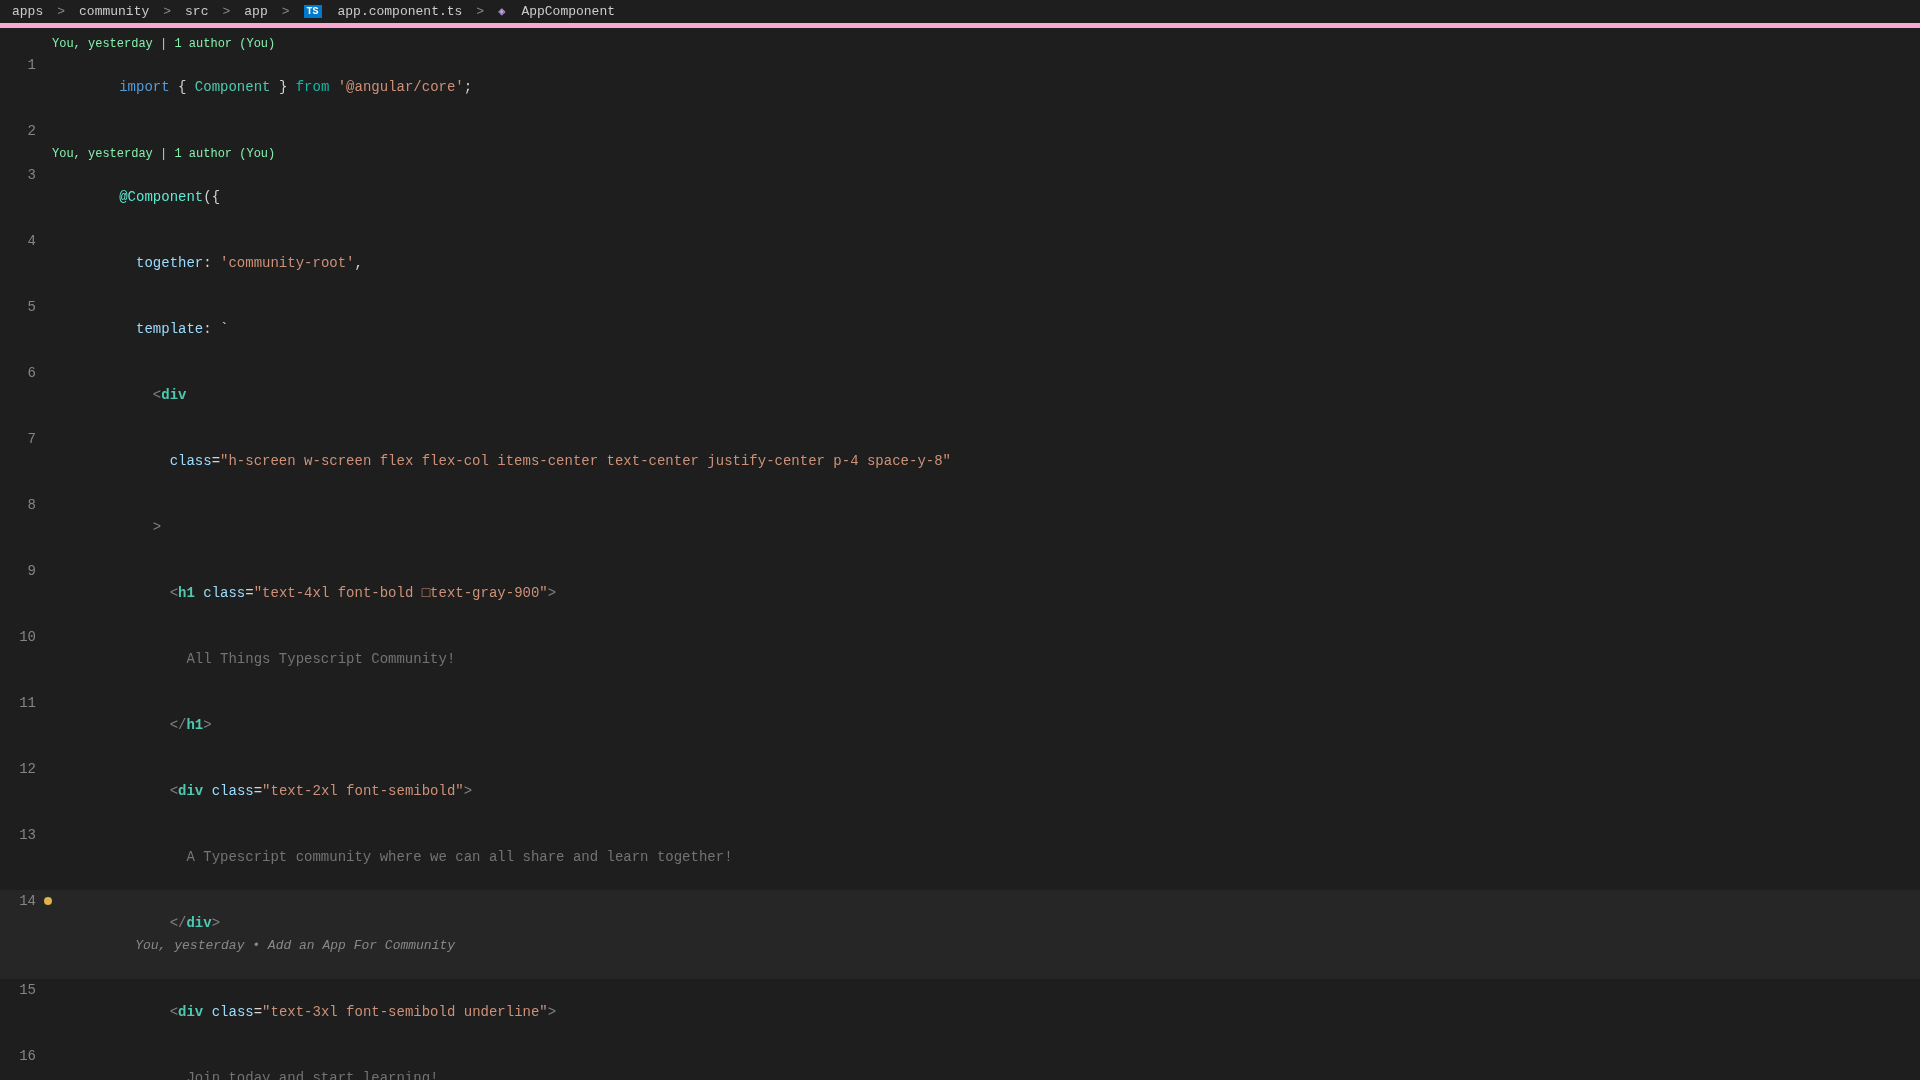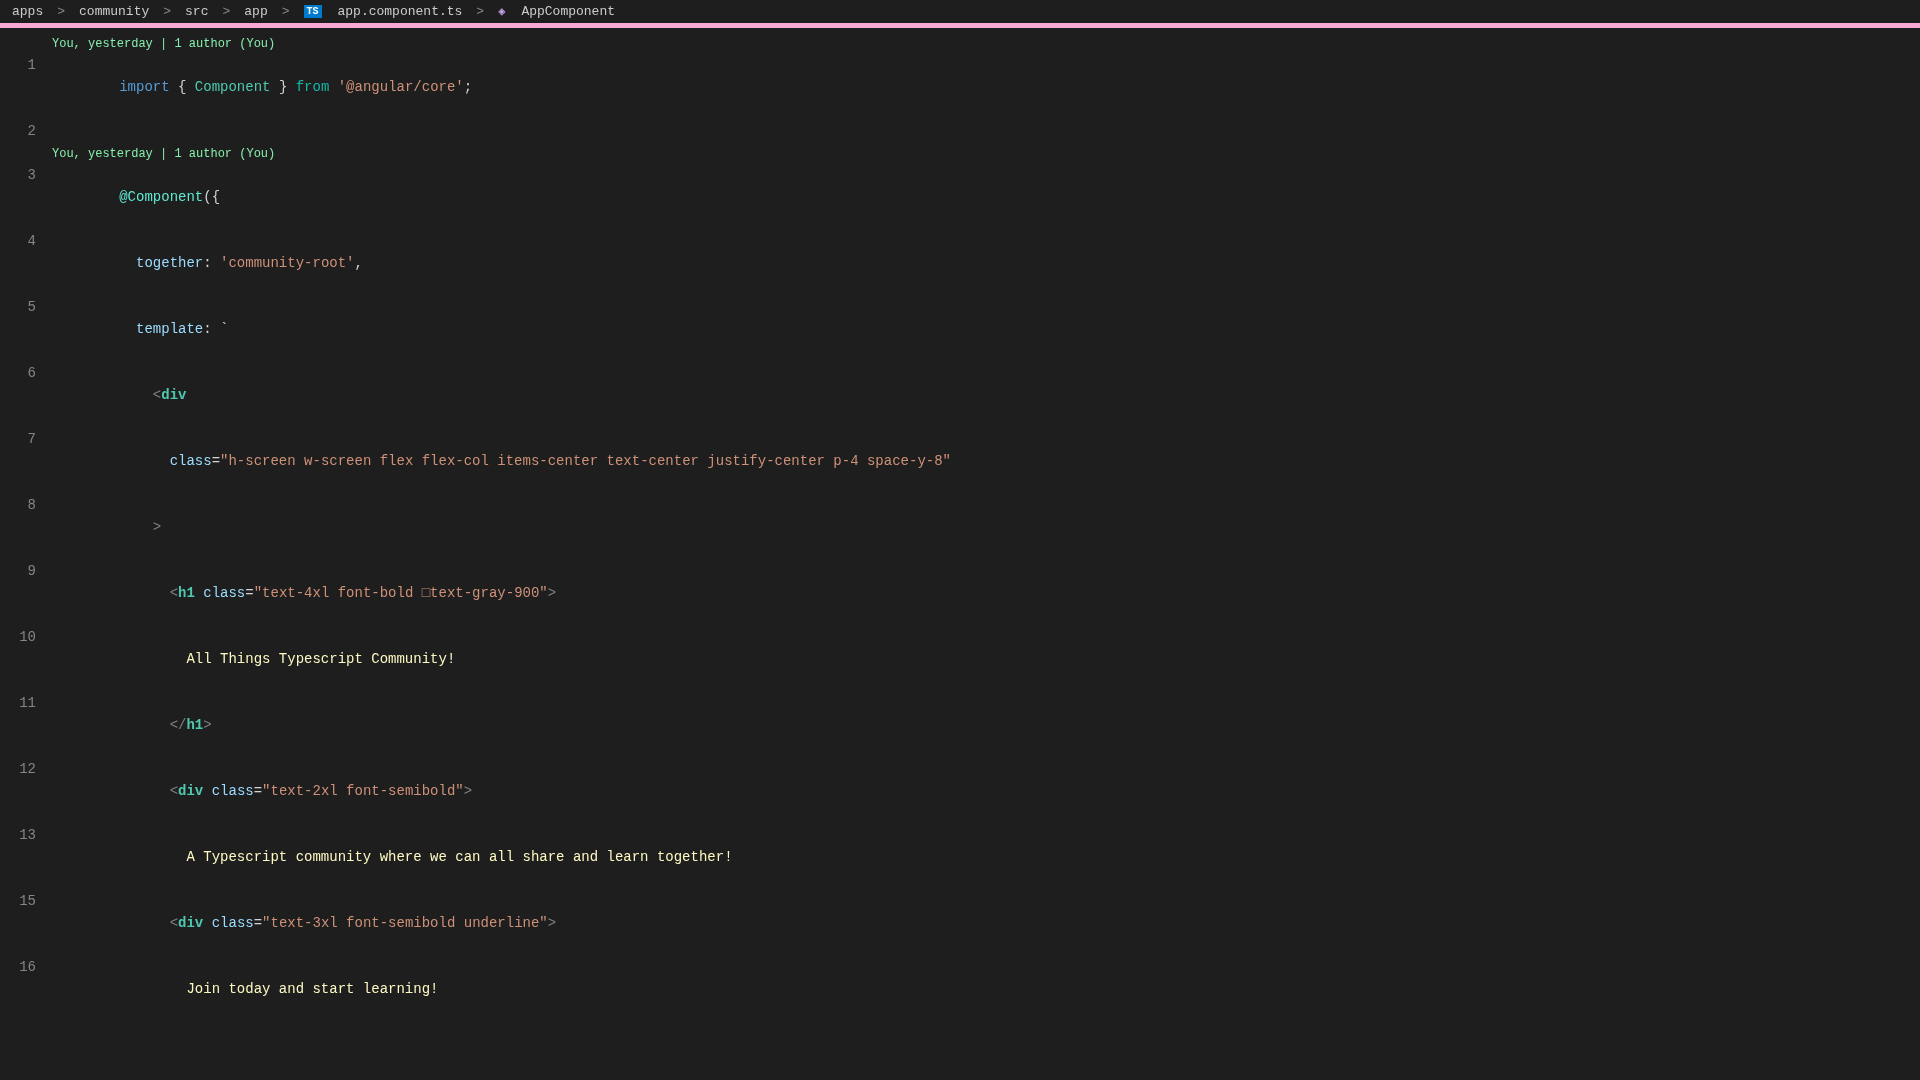--- a/index.html
+++ b/index.html
@@ -91,21 +91,21 @@
     .kw-from { color: #14b8a6; }
     .decorator { color: #5eead4; }
     .string { color: #ce9178; }
     .tag { color: #4ec9b0; font-weight: bold; }
     .tag-angle { color: #808080; }
     .attr-name { color: #9cdcfe; }
     .attr-value { color: #ce9178; }
     .punctuation { color: #d4d4d4; }
     .class-name { color: #4ec9b0; }
     .property { color: #9cdcfe; }
-    .text-content { color: #fef9c3; margin-top: 39px; }
+    .text-content { color: #737373; margin-top: 39px; }
 
     
     .blame-dot {
       width: 8px;
       height: 8px;
       border-radius: 50%;
       background: #ddb44a;
       position: absolute;
       left: 44px;
       top: 7px;
@@ -240,20 +240,28 @@
       </div>
     </div>
 
     <div class="line">
       <div class="line-number">13</div>
       <div class="line-content">
         <span>&nbsp;&nbsp;&nbsp;&nbsp;&nbsp;&nbsp;&nbsp;&nbsp;</span><span class="text-content">A Typescript community where we can all share and learn together!</span>
       </div>
     </div>
 
+    <div class="line" style="background: rgba(255,255,255,0.04);">
+      <div class="blame-dot"></div>
+      <div class="line-number">14</div>
+      <div class="line-content">
+        <span>&nbsp;&nbsp;&nbsp;&nbsp;&nbsp;&nbsp;</span><span class="tag-angle">&lt;/</span><span class="tag">div</span><span class="tag-angle">&gt;</span>
+        <span class="git-blame-inline">You, yesterday • Add an App For Community</span>
+      </div>
+    </div>
 
     <div class="line">
       <div class="line-number">15</div>
       <div class="line-content">
         <span>&nbsp;&nbsp;&nbsp;&nbsp;&nbsp;&nbsp;</span><span class="tag-angle">&lt;</span><span class="tag">div</span><span> </span><span class="attr-name">class</span><span class="punctuation">=</span><span class="attr-value">"text-3xl font-semibold underline"</span><span class="tag-angle">&gt;</span>
       </div>
     </div>
 
     <div class="line">
       <div class="line-number">16</div>

